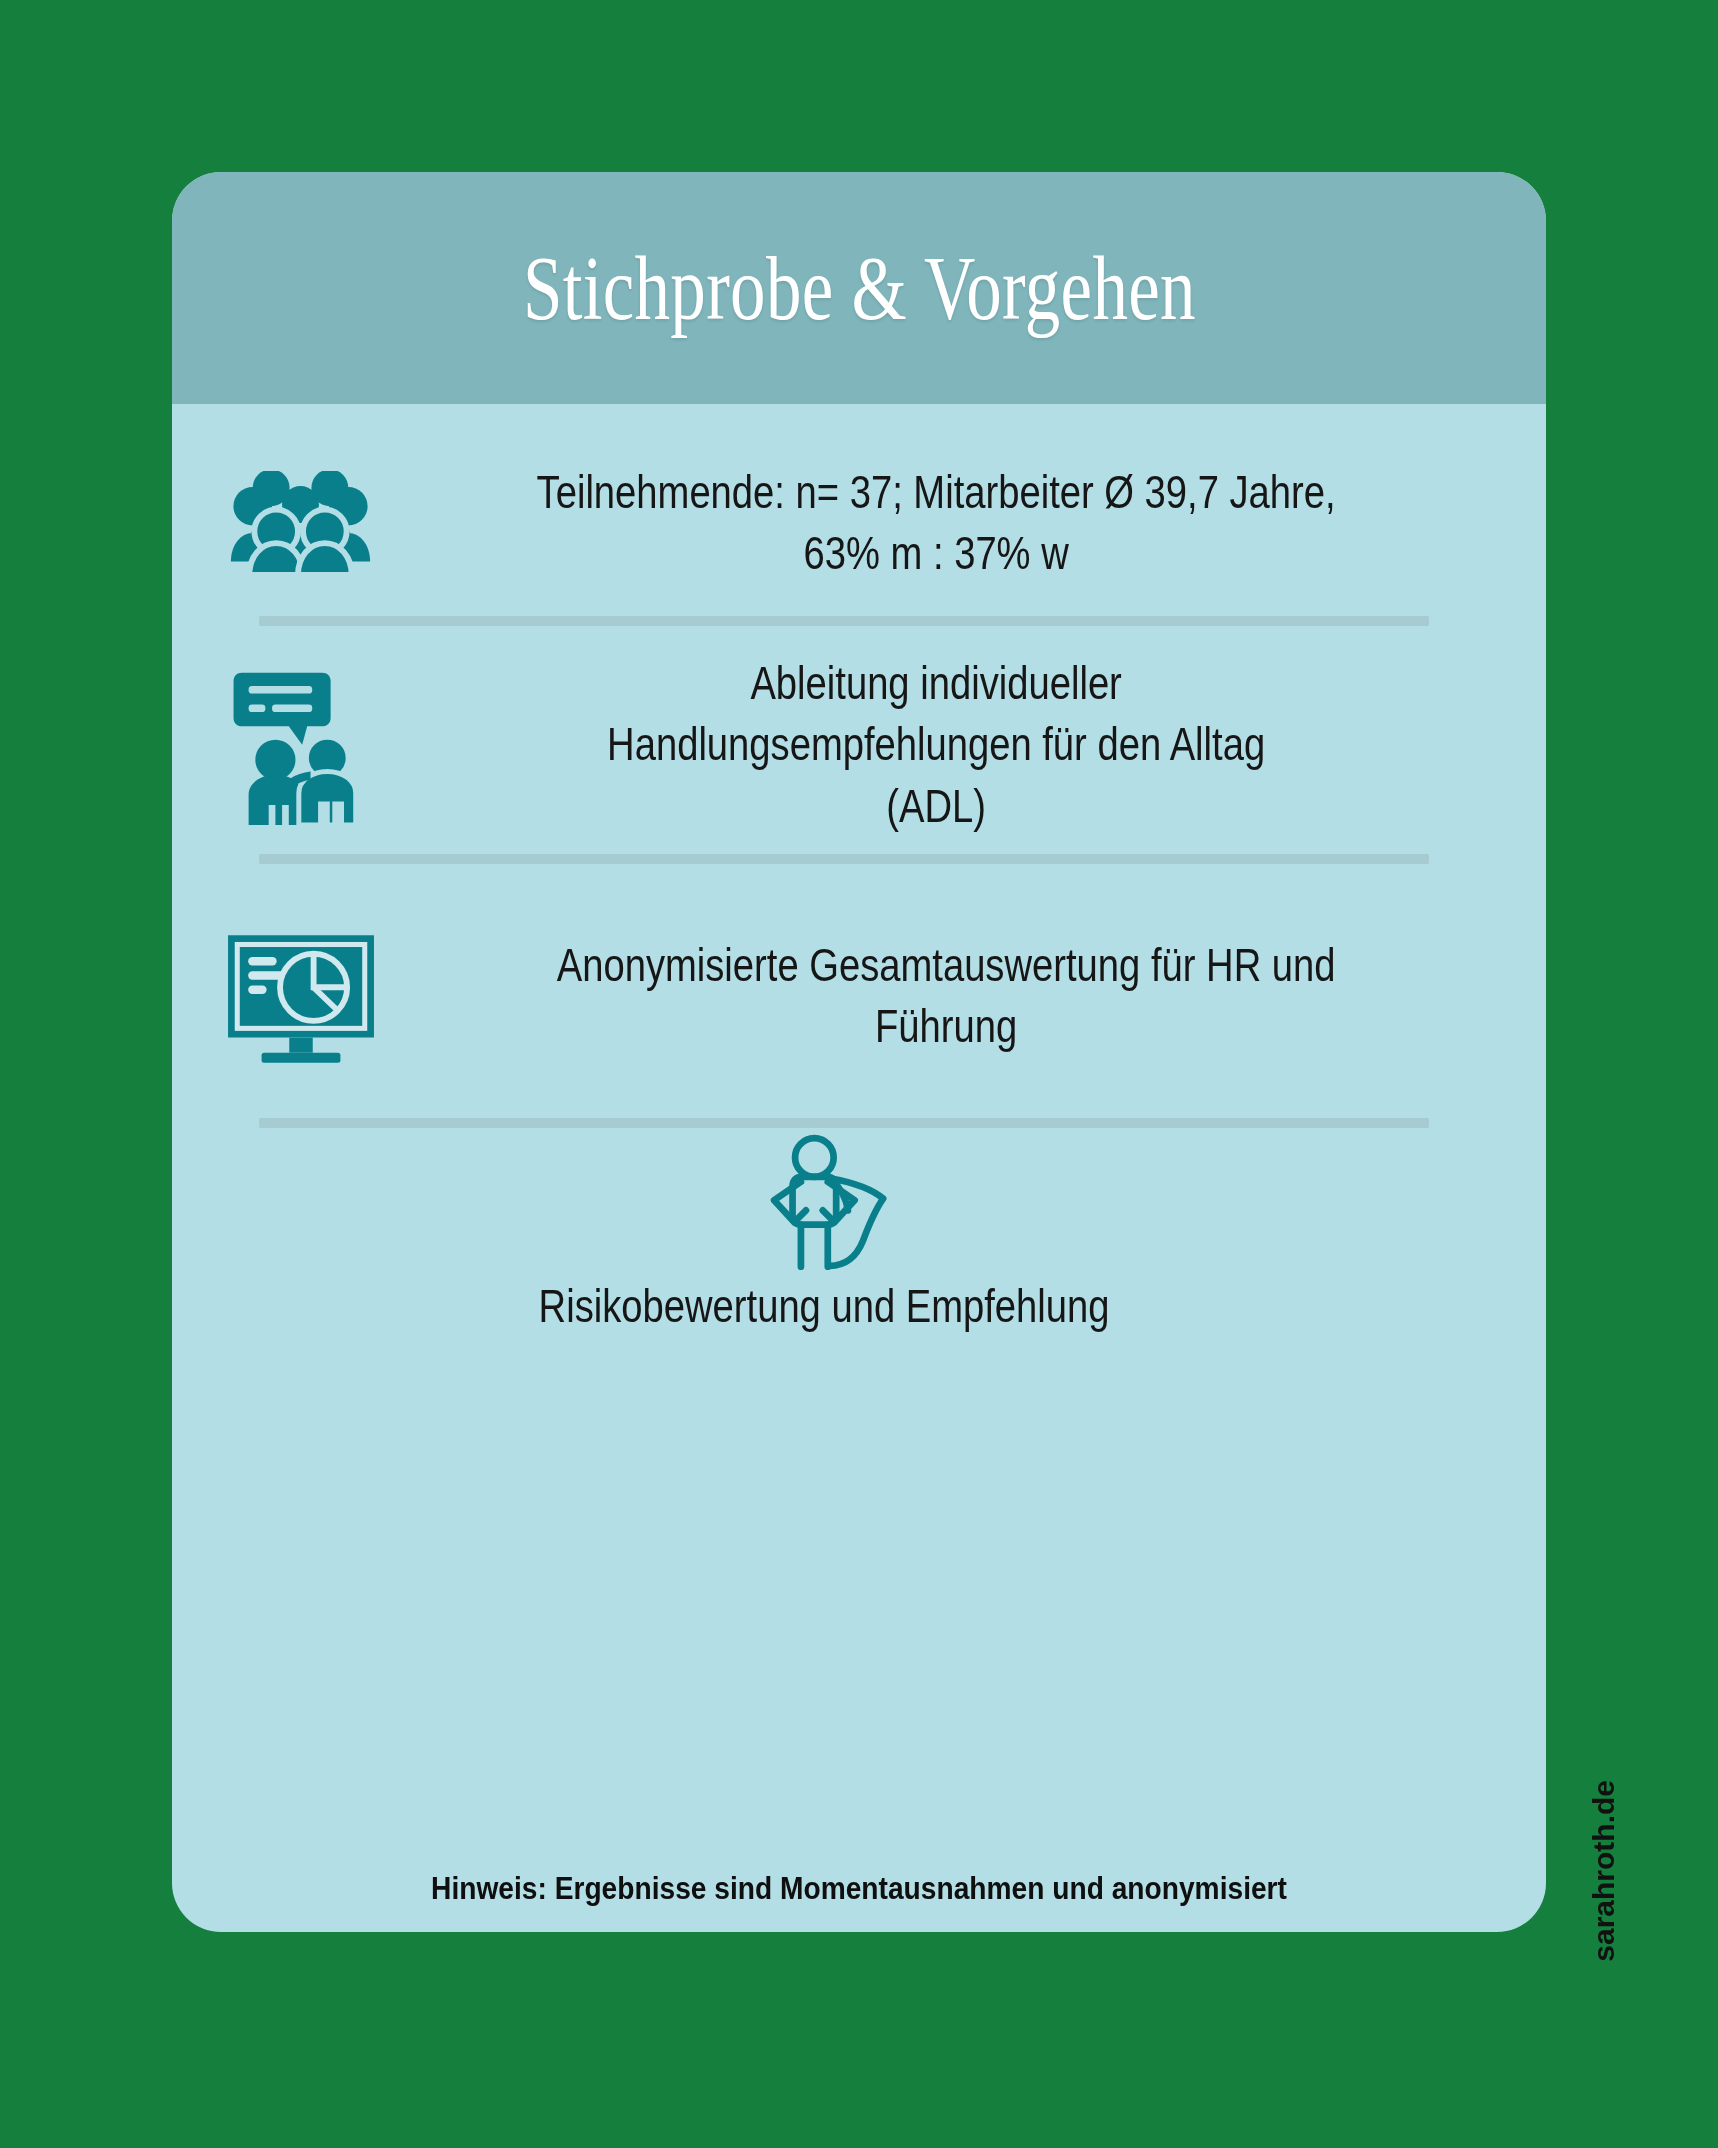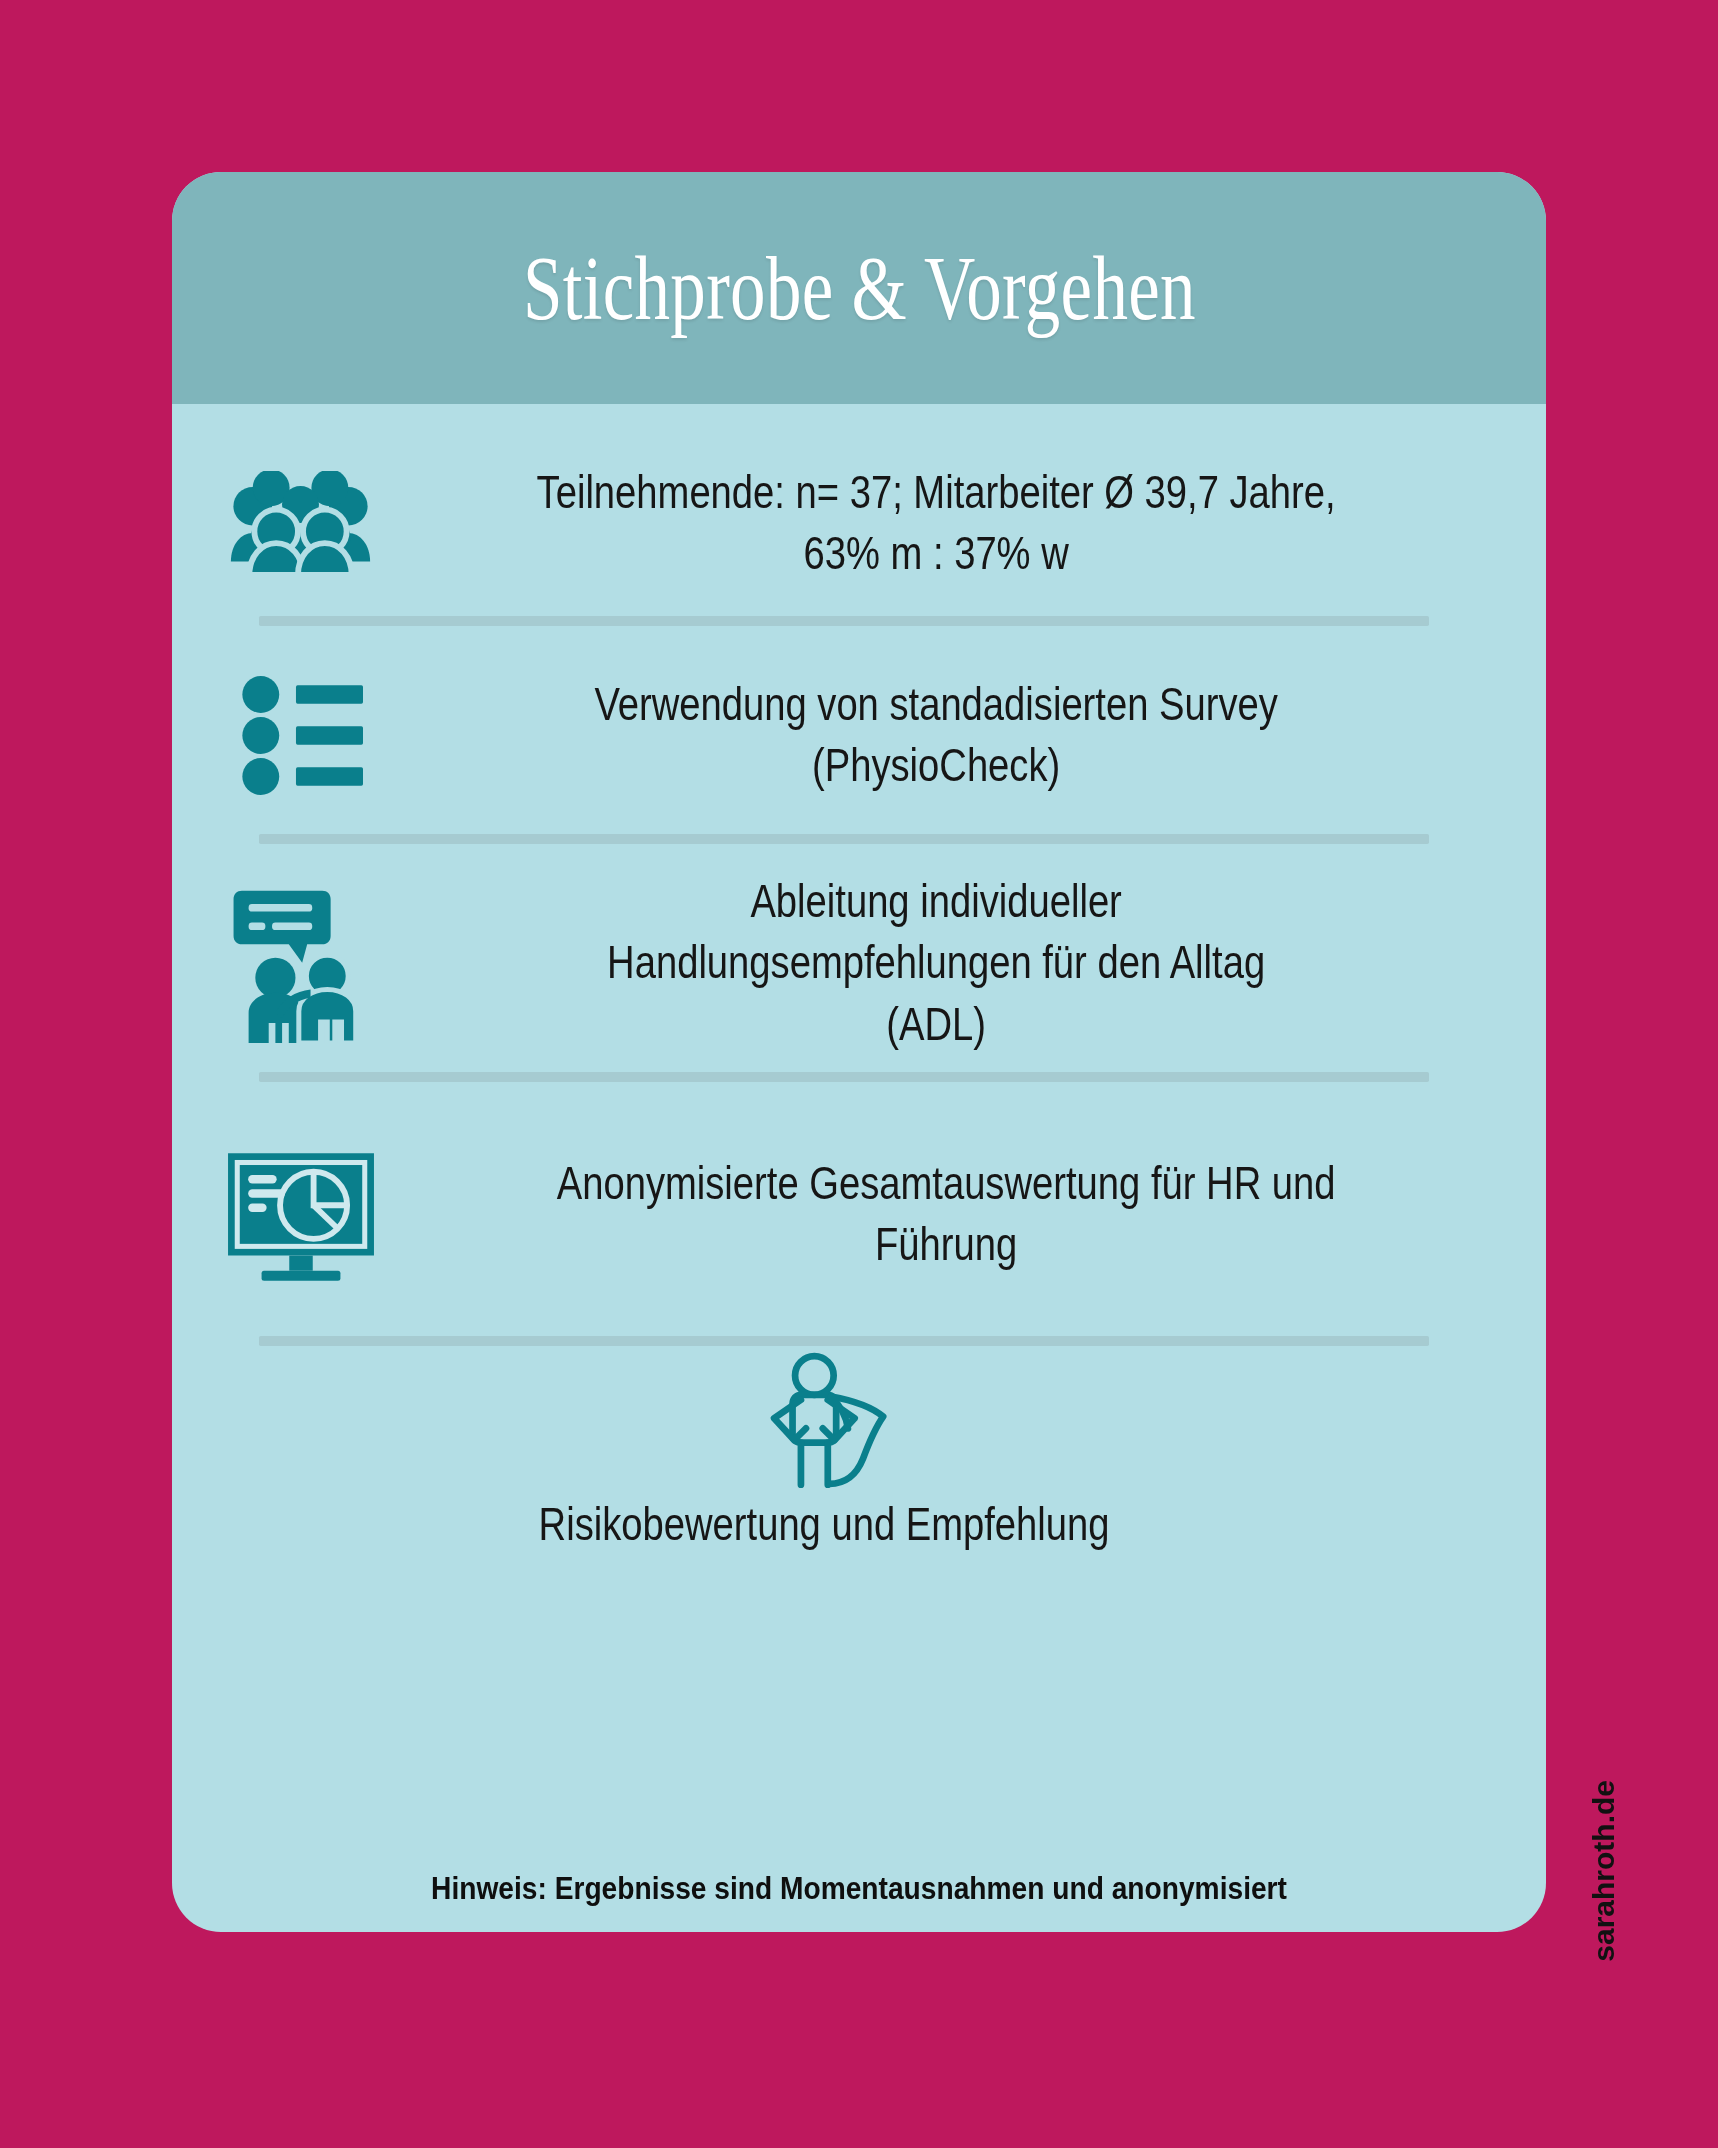--- a/index.html
+++ b/index.html
@@ -13,21 +13,21 @@
     height: 2148px;
     font-family: "Liberation Sans", sans-serif;
     -webkit-font-smoothing: antialiased;
   }
 
   
   .stage {
     position: relative;
     width: 1718px;
     height: 2148px;
-    background: #be185d;
+    background: #15803d;
     overflow: hidden;
   }
 
   
   .card {
     position: absolute;
     left: 172px;
     top: 172px;
     width: 1374px;
     height: 1760px;
@@ -180,39 +180,20 @@
             </g>
           </svg>
         </div>
         <div class="row-text">
           <span>Teilnehmende: n= 37; Mitarbeiter Ø 39,7 Jahre,</span><br>
           <span>63% m : 37% w</span>
         </div>
         <div class="divider" style="bottom:0"></div>
       </div>
 
-      <div class="row row-2">
-        <div class="row-icon">
-          <svg width="124" height="119" viewBox="0 0 148 142" aria-hidden="true">
-            <g fill="#0a7f8c">
-              <circle cx="26" cy="22" r="22"></circle>
-              <rect x="68" y="11" width="80" height="22" rx="2"></rect>
-              <circle cx="26" cy="71" r="22"></circle>
-              <rect x="68" y="60" width="80" height="22" rx="2"></rect>
-              <circle cx="26" cy="120" r="22"></circle>
-              <rect x="68" y="109" width="80" height="22" rx="2"></rect>
-            </g>
-          </svg>
-        </div>
-        <div class="row-text">
-          <span>Verwendung von standadisierten Survey</span><br>
-          <span>(PhysioCheck)</span>
-        </div>
-        <div class="divider" style="bottom:0"></div>
-      </div>
 
 
       <div class="row row-4">
         <div class="row-icon">
           <svg width="141" height="159" viewBox="0 0 168 190" aria-hidden="true">
             <g fill="#0a7f8c">
 
               <path d="M14 8h96c6 0 10 4 10 10v44c0 6-4 10-10 10H92l-6 22-16-22H14c-6 0-10-4-10-10V18c0-6 4-10 10-10z"></path>
               <rect x="22" y="24" width="76" height="9" rx="4" fill="#b3dee5"></rect>
               <rect x="22" y="46" width="20" height="9" rx="4" fill="#b3dee5"></rect>

